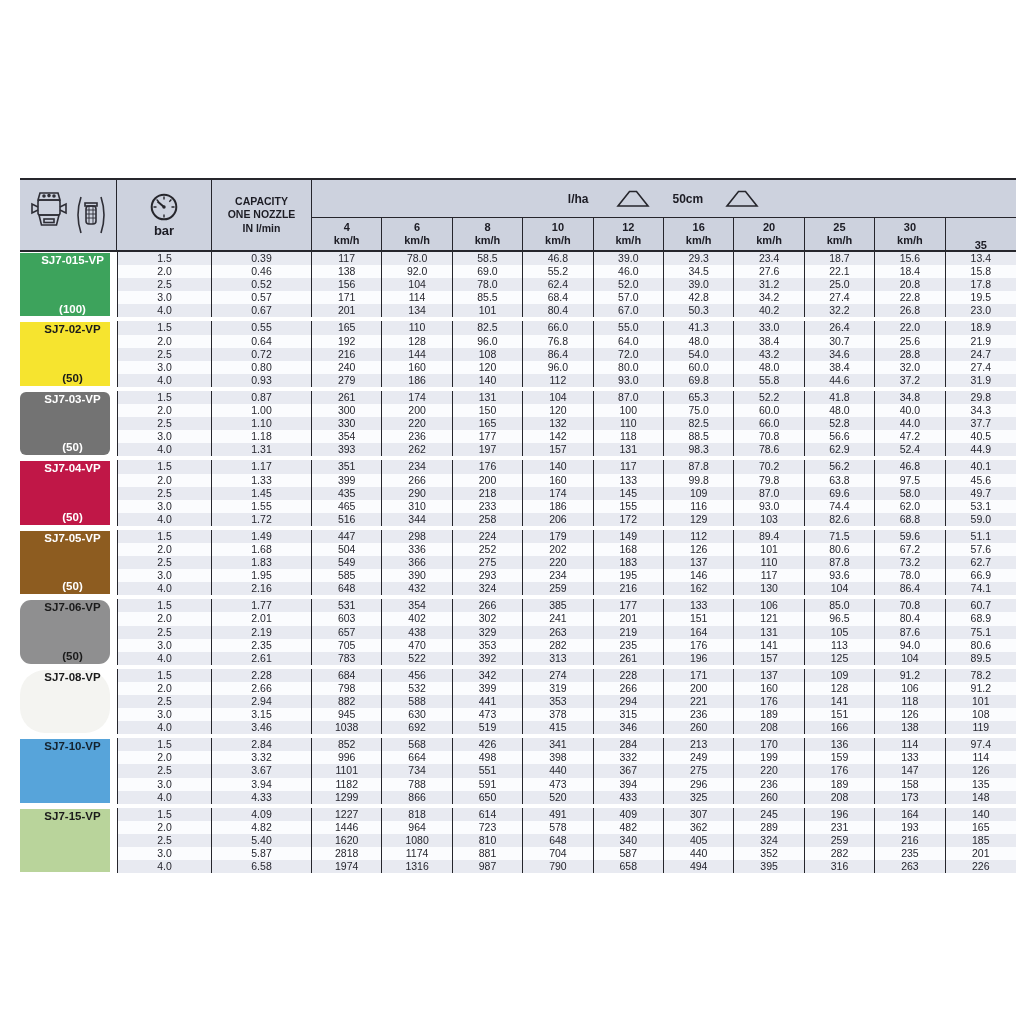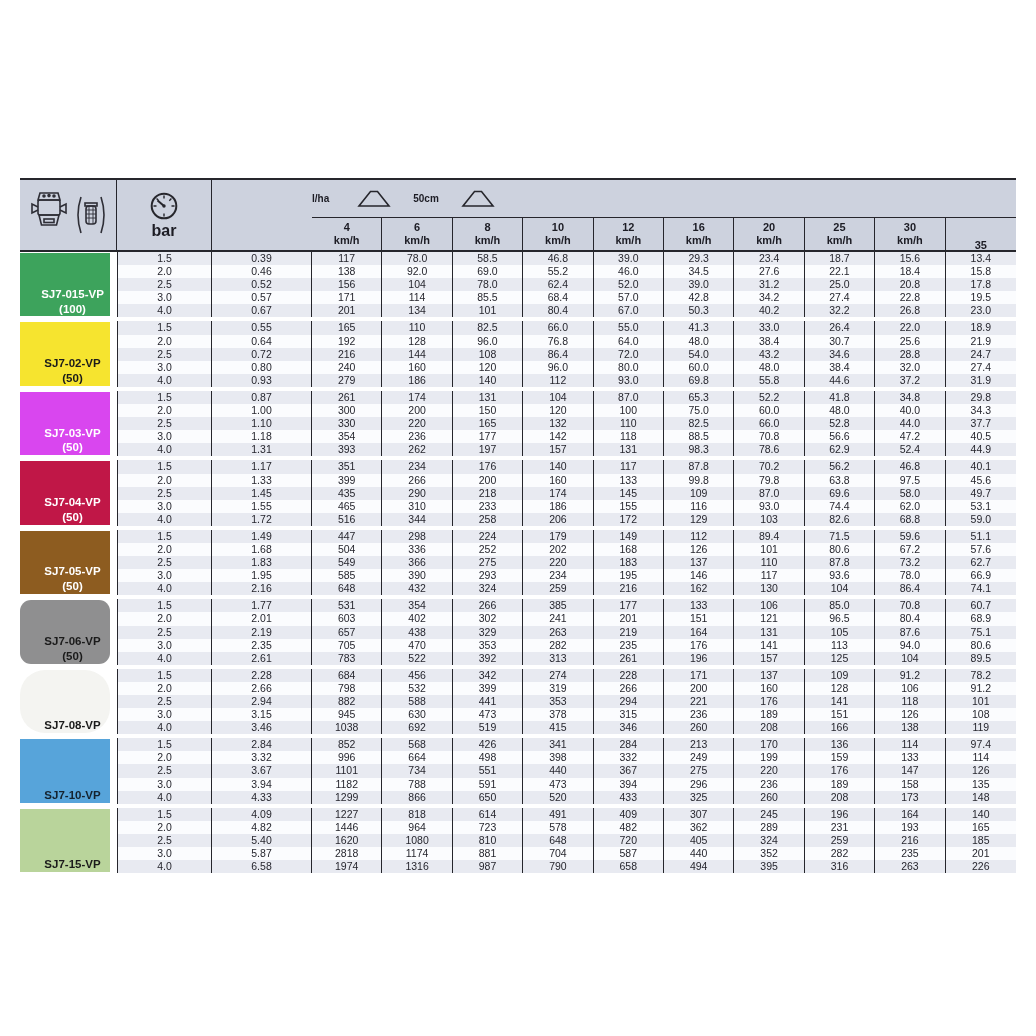--- a/index.html
+++ b/index.html
@@ -17,45 +17,45 @@
     grid-template-rows:38px 32px;
     background:#cdd2de;
     border-top:2px solid #26262c;
     border-bottom:2px solid #26262c;
     box-sizing:border-box;
   }
   .icons-cell{grid-column:1;grid-row:1/3;border-right:1px solid #26262c;
     display:flex;align-items:center;justify-content:center;gap:1px;}
   .bar-hcell{grid-column:2;grid-row:1/3;border-right:1px solid #26262c;
     display:flex;flex-direction:column;align-items:center;justify-content:center;gap:1px;
-    font-weight:bold;font-size:16px;color:#1c1c24;}
+    font-weight:bold;font-size:13px;color:#1c1c24;}
   .cap-hcell{grid-column:3;grid-row:1/3;border-right:1px solid #26262c;
     display:flex;flex-direction:column;align-items:center;justify-content:center;
     font-weight:bold;font-size:10.5px;line-height:1.25;text-align:center;color:#1c1c24;}
   .legend{grid-column:4/14;grid-row:1;border-bottom:1.5px solid #26262c;
-    display:flex;align-items:center;justify-content:flex-start;gap:21px;
-    font-weight:bold;font-size:10px;color:#1c1c24;}
+    display:flex;align-items:center;justify-content:center;gap:21px;
+    font-weight:bold;font-size:12px;color:#1c1c24;}
   .legend .lha{margin-right:6px;}
   .speed-cell{grid-row:2;text-align:center;font-weight:bold;font-size:11px;
     line-height:13px;padding-top:3px;border-right:1px solid #26262c;color:#1c1c24;box-sizing:border-box;}
   .speed-cell.last{border-right:none;}
 
   
   .tbody{margin-top:0;}
   .grp{
     display:grid;
     grid-template-columns:97px 95px 100px repeat(10,1fr);
     grid-auto-rows:13.1px;
     margin-bottom:4px;
     background:#ffffff;
   }
   .grp.last{margin-bottom:0;}
   .nlabel{
     grid-column:1;grid-row:1/6;margin:1px 7px 1px 0;
-    display:flex;flex-direction:column;align-items:center;justify-content:flex-end;
+    display:flex;flex-direction:column;align-items:center;justify-content:space-between;
     font-weight:bold;font-size:11.5px;line-height:1.3;text-align:center;padding-left:15px;
   }
   .dcell{
     font-size:10.5px;line-height:13.1px;text-align:center;color:#26262e;
     border-right:1px solid #26262c;box-sizing:border-box;white-space:nowrap;
   }
   .dcell.c-bar{border-left:1px solid #26262c;}
   .dcell.lastcol{border-right:none;}
   .r-odd{background:#e8eaf1;}
   .r-even{background:#fbfcfe;}
@@ -102,20 +102,25 @@
         <svg width="30" height="30" viewBox="0 0 30 30" fill="none" stroke="#26262c">
           <circle cx="15" cy="15" r="12.3" stroke-width="2"></circle>
           <path d="M15 4.5 v3 M25.5 15 h-3 M15 25.5 v-3 M4.5 15 h3 M7.6 7.6 l2.1 2.1 M22.4 7.6 l-2.1 2.1" stroke-width="1.4"></path>
           <path d="M15 15 L8.6 9.4" stroke-width="2"></path>
           <circle cx="15" cy="15" r="1.7" fill="#26262c" stroke="none"></circle>
         </svg>
       </span>
       <span>bar</span>
     </div>
 
+    <div class="cap-hcell">
+      <span>CAPACITY</span>
+      <span>ONE NOZZLE</span>
+      <span>IN l/min</span>
+    </div>
 
     <div class="legend">
       <span class="lha">l/ha</span>
       <span>
         <svg width="36" height="19" viewBox="0 0 36 19" fill="none" stroke="#26262c" stroke-width="1.6">
           <path d="M14.5 2.5 h7 L33 17 H3 Z"></path>
         </svg>
       </span>
       <span>50cm</span>
       <span>
@@ -295,21 +300,21 @@
         <div class="dcell r-odd">140</div>
         <div class="dcell r-odd">112</div>
         <div class="dcell r-odd">93.0</div>
         <div class="dcell r-odd">69.8</div>
         <div class="dcell r-odd">55.8</div>
         <div class="dcell r-odd">44.6</div>
         <div class="dcell r-odd">37.2</div>
         <div class="dcell r-odd lastcol">31.9</div>
       </div>
       <div class="grp">
-        <div class="nlabel" style="background: #d946ef; color: rgb(255, 255, 255);">
+        <div class="nlabel" style="background: #737373; color: rgb(255, 255, 255); border-radius: 6px;">
           <span>SJ7-03-VP</span>
           <span>(50)</span>
         </div>
         <div class="dcell r-odd c-bar">1.5</div>
         <div class="dcell r-odd">0.87</div>
         <div class="dcell r-odd">261</div>
         <div class="dcell r-odd">174</div>
         <div class="dcell r-odd">131</div>
         <div class="dcell r-odd">104</div>
         <div class="dcell r-odd">87.0</div>
@@ -722,21 +727,21 @@
         <div class="dcell r-even">289</div>
         <div class="dcell r-even">231</div>
         <div class="dcell r-even">193</div>
         <div class="dcell r-even lastcol">165</div>
         <div class="dcell r-odd c-bar">2.5</div>
         <div class="dcell r-odd">5.40</div>
         <div class="dcell r-odd">1620</div>
         <div class="dcell r-odd">1080</div>
         <div class="dcell r-odd">810</div>
         <div class="dcell r-odd">648</div>
-        <div class="dcell r-odd">720</div>
+        <div class="dcell r-odd">340</div>
         <div class="dcell r-odd">405</div>
         <div class="dcell r-odd">324</div>
         <div class="dcell r-odd">259</div>
         <div class="dcell r-odd">216</div>
         <div class="dcell r-odd lastcol">185</div>
         <div class="dcell r-even c-bar">3.0</div>
         <div class="dcell r-even">5.87</div>
         <div class="dcell r-even">2818</div>
         <div class="dcell r-even">1174</div>
         <div class="dcell r-even">881</div>

